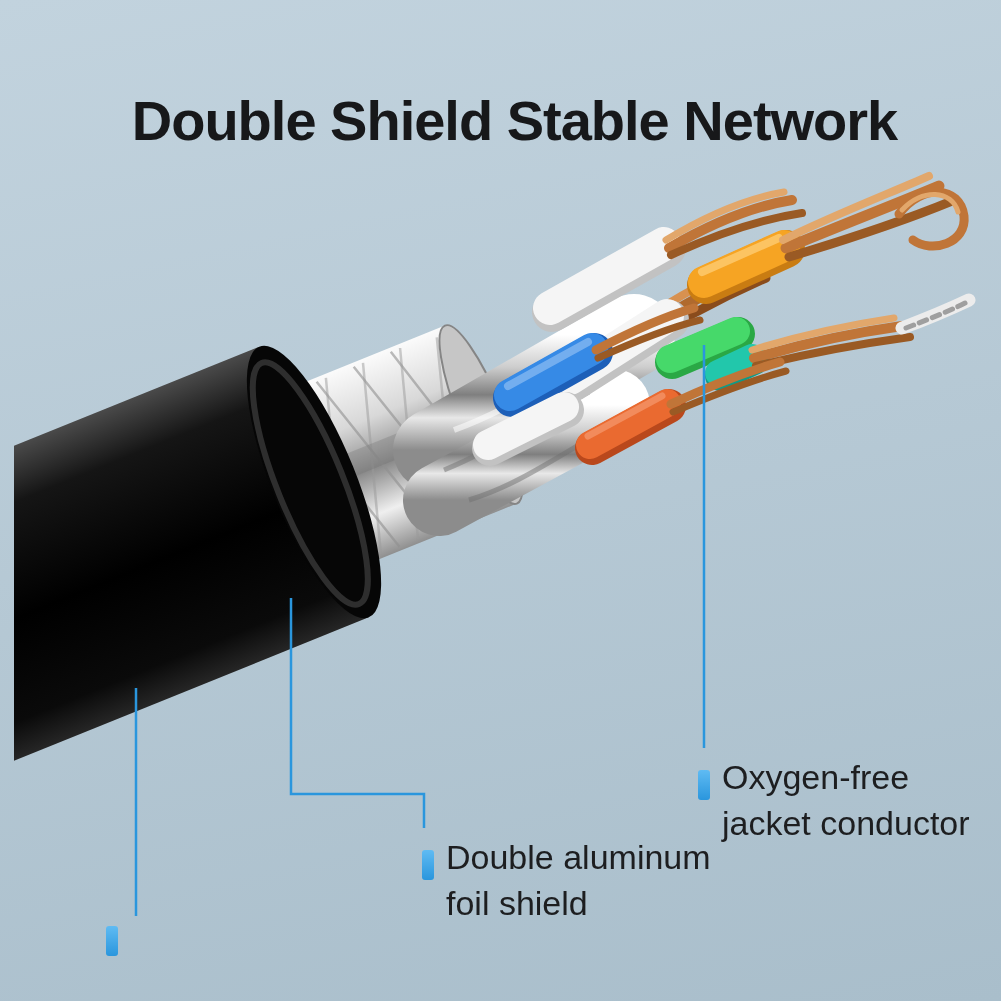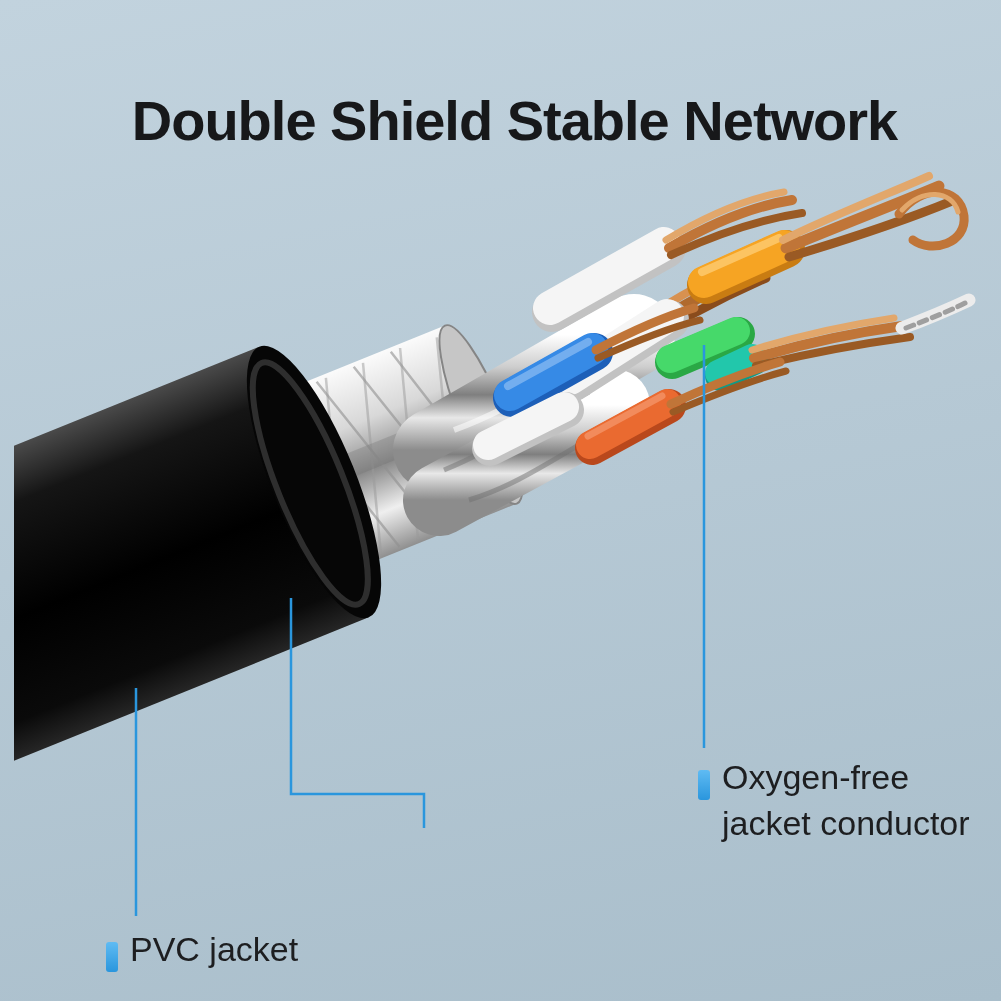--- a/index.html
+++ b/index.html
@@ -159,24 +159,32 @@
       <polyline points="277,598 277,794 410,794 410,828"></polyline>
       <polyline points="690,345 690,748"></polyline>
     </g>
   </svg>
 
   <h1 class="title">Double Shield Stable Network</h1>
 
   <div class="label pvc">
     <div class="line">
       <span class="marker"></span>
-      <span>PVC jacket</span>
     </div>
   </div>
 
+  <div class="label foil">
+    <div class="line">
+      <span class="marker"></span>
+      <span>Double aluminum</span>
+    </div>
+    <div class="line indent">
+      <span>foil shield</span>
+    </div>
+  </div>
 
   <div class="label conductor">
     <div class="line">
       <span class="marker"></span>
       <span>Oxygen-free</span>
     </div>
     <div class="line indent">
       <span>jacket conductor</span>
     </div>
   </div>

